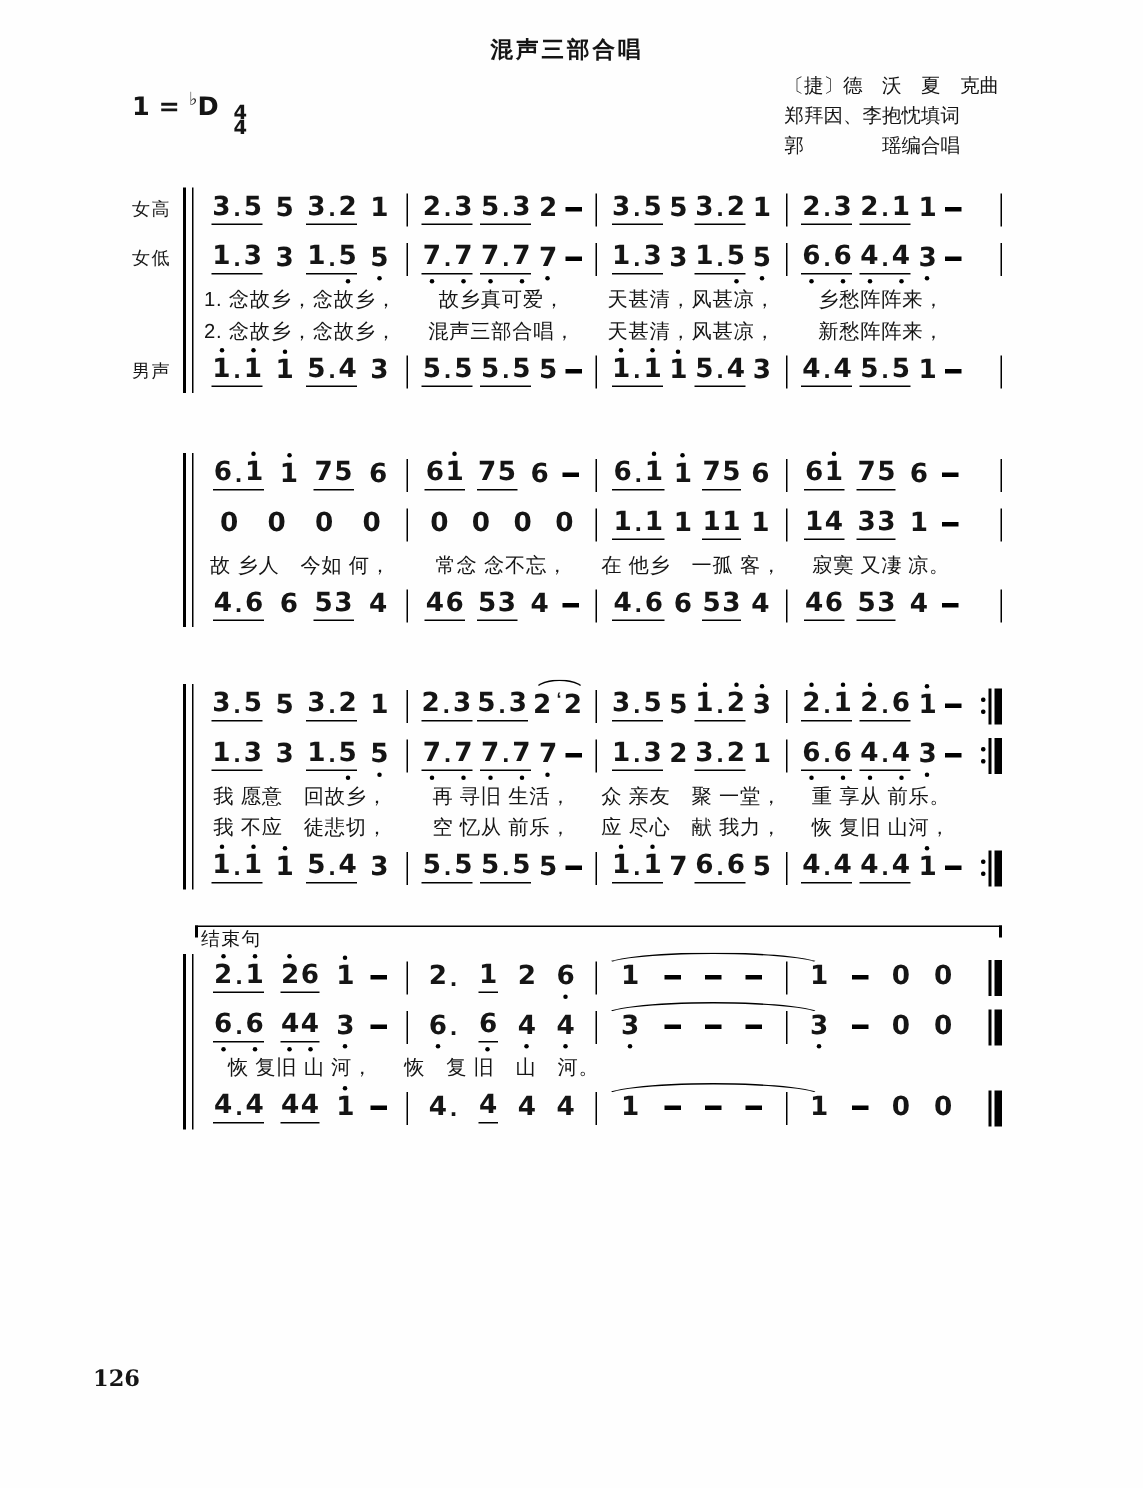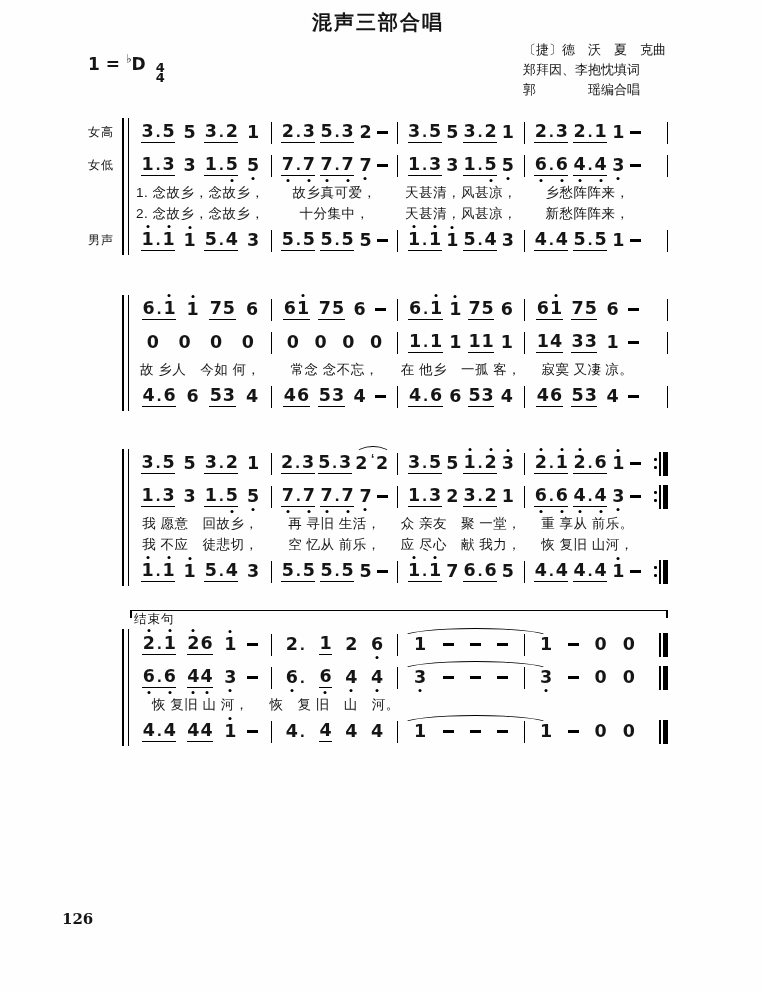--- a/index.html
+++ b/index.html
@@ -1,21 +1,21 @@
 <!DOCTYPE html>
 <html><head>
 <meta charset="utf-8">
 <style>
   html,body{margin:0;padding:0;background:#e8e8e8;}
   .page{position:relative;width:762px;height:992px;background:#fefefe;margin:0 auto;
         font-family:"Liberation Sans",sans-serif;color:#151515;overflow:hidden;}
   .content{position:absolute;left:88px;top:0;width:580px;}
 
   .title{text-align:center;margin-top:90px;font-size:27px;font-weight:bold;letter-spacing:4px;}
-  .subtitle{text-align:center;margin-top:9px;font-size:20px;font-weight:bold;letter-spacing:2px;}
+  .subtitle{text-align:center;margin-top:24px;font-size:15px;font-weight:bold;letter-spacing:2px;}
 
   .meta{display:flex;justify-content:space-between;margin-top:2px;}
   .keyblock{margin-top:14px;}
   .keyline{font-size:17px;font-weight:bold;font-family:"DejaVu Sans",sans-serif;}
   .keyline sup{font-size:12px;}
   .tsig{display:inline-flex;flex-direction:column;line-height:10px;font-size:13px;font-weight:bold;
         vertical-align:-2px;margin-left:10px;text-align:center;}
   .tempo{margin-top:13px;font-size:14.5px;font-weight:bold;letter-spacing:1px;}
   .credits{font-size:13px;line-height:20px;margin-top:2px;padding-right:2px;}
 
@@ -299,21 +299,21 @@
             <div class="bl ghost"></div>
             <div class="measure lyr" style="flex: 1 1 0%;">乡愁阵阵来，</div>
             <div class="endcell" style="visibility: hidden;">
               <div class="ebar"></div>
             </div>
           </div>
           <div class="row lyric">
             <div class="labelcell"></div>
             <div class="measure lyr" style="flex: 1.14 1 0%;">2. 念故乡，念故乡，</div>
             <div class="bl ghost"></div>
-            <div class="measure lyr" style="flex: 1 1 0%;">十分集中，</div>
+            <div class="measure lyr" style="flex: 1 1 0%;">混声三部合唱，</div>
             <div class="bl ghost"></div>
             <div class="measure lyr" style="flex: 1 1 0%;">天甚清，风甚凉，</div>
             <div class="bl ghost"></div>
             <div class="measure lyr" style="flex: 1 1 0%;">新愁阵阵来，</div>
             <div class="endcell" style="visibility: hidden;">
               <div class="ebar"></div>
             </div>
           </div>
           <div class="row notes">
             <div class="labelcell">男声</div>

